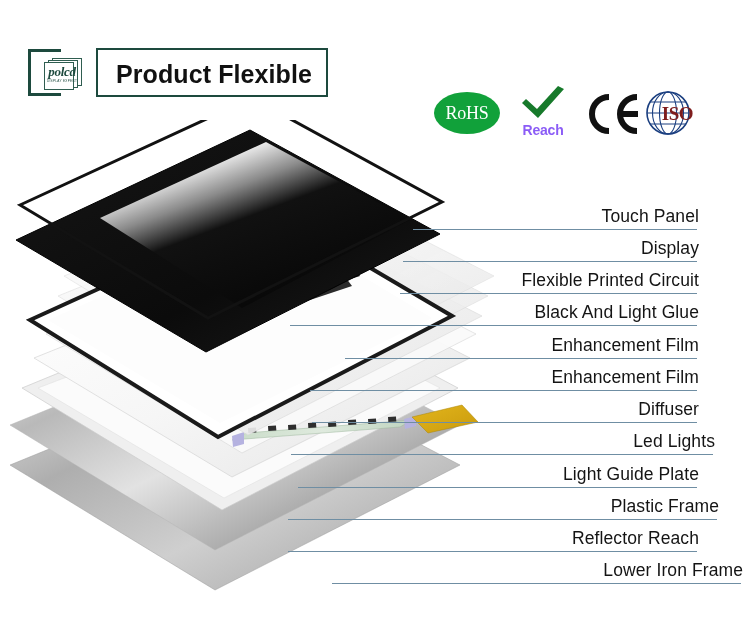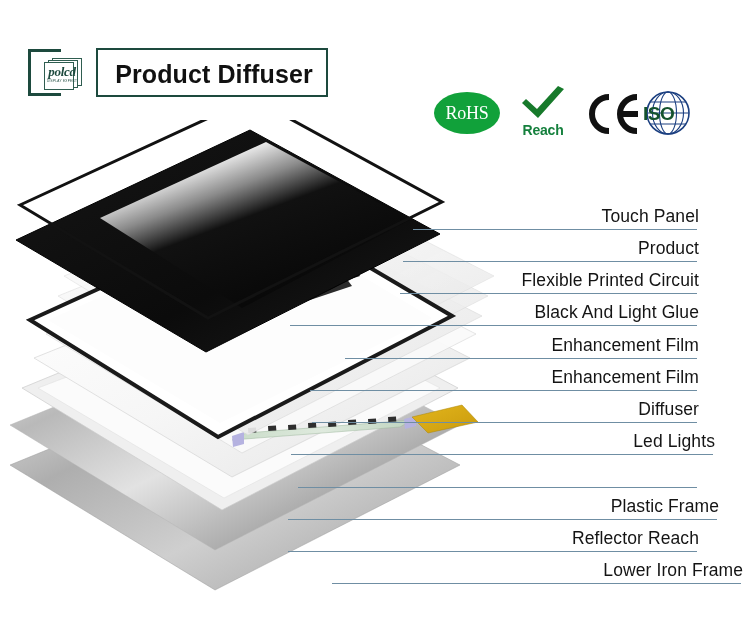--- a/index.html
+++ b/index.html
@@ -63,34 +63,34 @@
     width:66px;height:42px;border-radius:50%;background:#11a13a;
     display:flex;align-items:center;justify-content:center;
   }
   #rohs-text{
     color:#ffffff;font-size:18px;font-weight:normal;letter-spacing:-0.2px;
     font-family:"Liberation Serif", serif;
   }
   #cert-reach{left:83px;top:0px;width:60px;text-align:center;}
   #reach-check{width:46px;height:34px;margin:0 auto;position:relative;}
   #reach-text{
-    font-size:14px;font-weight:bold;color:#15803d;margin-top:2px;
+    font-size:14px;font-weight:bold;color:#8b5cf6;margin-top:2px;
     letter-spacing:-0.2px;
   }
   #cert-ce{left:155px;top:6px;}
   #ce-text{
     font-size:38px;color:#111111;letter-spacing:2px;line-height:38px;
     font-family:"DejaVu Sans", sans-serif;
   }
   #cert-iso{left:213px;top:4px;width:50px;height:48px;}
   #iso-globe{position:absolute;left:2px;top:0;width:46px;height:46px;}
   #iso-text{
-    position:absolute;left:0;top:13px;width:50px;text-align:left;
-    font-size:19px;font-weight:bold;color:#14532d;letter-spacing:-0.5px;
-    font-family:Liberation Sans, sans-serif;
+    position:absolute;left:0;top:13px;width:50px;text-align:right;
+    font-size:19px;font-weight:bold;color:#7f1d1d;letter-spacing:-0.5px;
+    font-family:Liberation Serif, serif;
   }
 
   
   #exploded-diagram{position:absolute;left:0;top:120px;width:520px;height:500px;}
   #exploded-diagram svg{display:block;}
 
   
   #label-column{position:absolute;left:0;top:0;width:664px;height:642px;}
   .label-row{position:absolute;height:26px;}
   .label-text{
@@ -116,21 +116,21 @@
 
     <div id="logo-mark">
       <div class="sheet s3"></div>
       <div class="sheet s2"></div>
       <div class="sheet s1"></div>
       <div id="logo-word">polcd</div>
       <div id="logo-sub">DISPLAY EXPERT</div>
     </div>
 
     <div id="title-box">
-      <div id="page-title">Product Diffuser</div>
+      <div id="page-title">Product Flexible</div>
     </div>
 
     <div id="cert-row">
 
       <div class="cert" id="cert-rohs">
         <div id="rohs-ellipse">
           <span id="rohs-text">RoHS</span>
         </div>
       </div>
 
@@ -295,21 +295,21 @@
 
   <div id="label-column">
 
     <div class="label-row" style="left:0;top:204px;width:750px;">
       <div class="leader-line" style="left:413px;right:53px;"></div>
       <div class="label-text">Touch Panel</div>
     </div>
 
     <div class="label-row" style="left:0;top:236px;width:750px;">
       <div class="leader-line" style="left:403px;right:53px;"></div>
-      <div class="label-text">Product</div>
+      <div class="label-text">Display</div>
     </div>
 
     <div class="label-row" style="left:0;top:268px;width:750px;">
       <div class="leader-line" style="left:400px;right:53px;"></div>
       <div class="label-text">Flexible Printed Circuit</div>
     </div>
 
     <div class="label-row" style="left:0;top:300px;width:750px;">
       <div class="leader-line" style="left:290px;right:53px;"></div>
       <div class="label-text">Black And Light Glue</div>
@@ -330,20 +330,21 @@
       <div class="label-text">Diffuser</div>
     </div>
 
     <div class="label-row" style="left:16px;top:429px;width:750px;">
       <div class="leader-line" style="left:275px;right:53px;"></div>
       <div class="label-text">Led Lights</div>
     </div>
 
     <div class="label-row" style="left:0;top:462px;width:750px;">
       <div class="leader-line" style="left:298px;right:53px;"></div>
+      <div class="label-text">Light Guide Plate</div>
     </div>
 
     <div class="label-row" style="left:0;top:494px;width:750px;padding-left:20px;">
       <div class="leader-line" style="left:288px;right:53px;"></div>
       <div class="label-text">Plastic Frame</div>
     </div>
 
     <div class="label-row" style="left:0;top:526px;width:750px;">
       <div class="leader-line" style="left:288px;right:53px;"></div>
       <div class="label-text">Reflector Reach</div>

